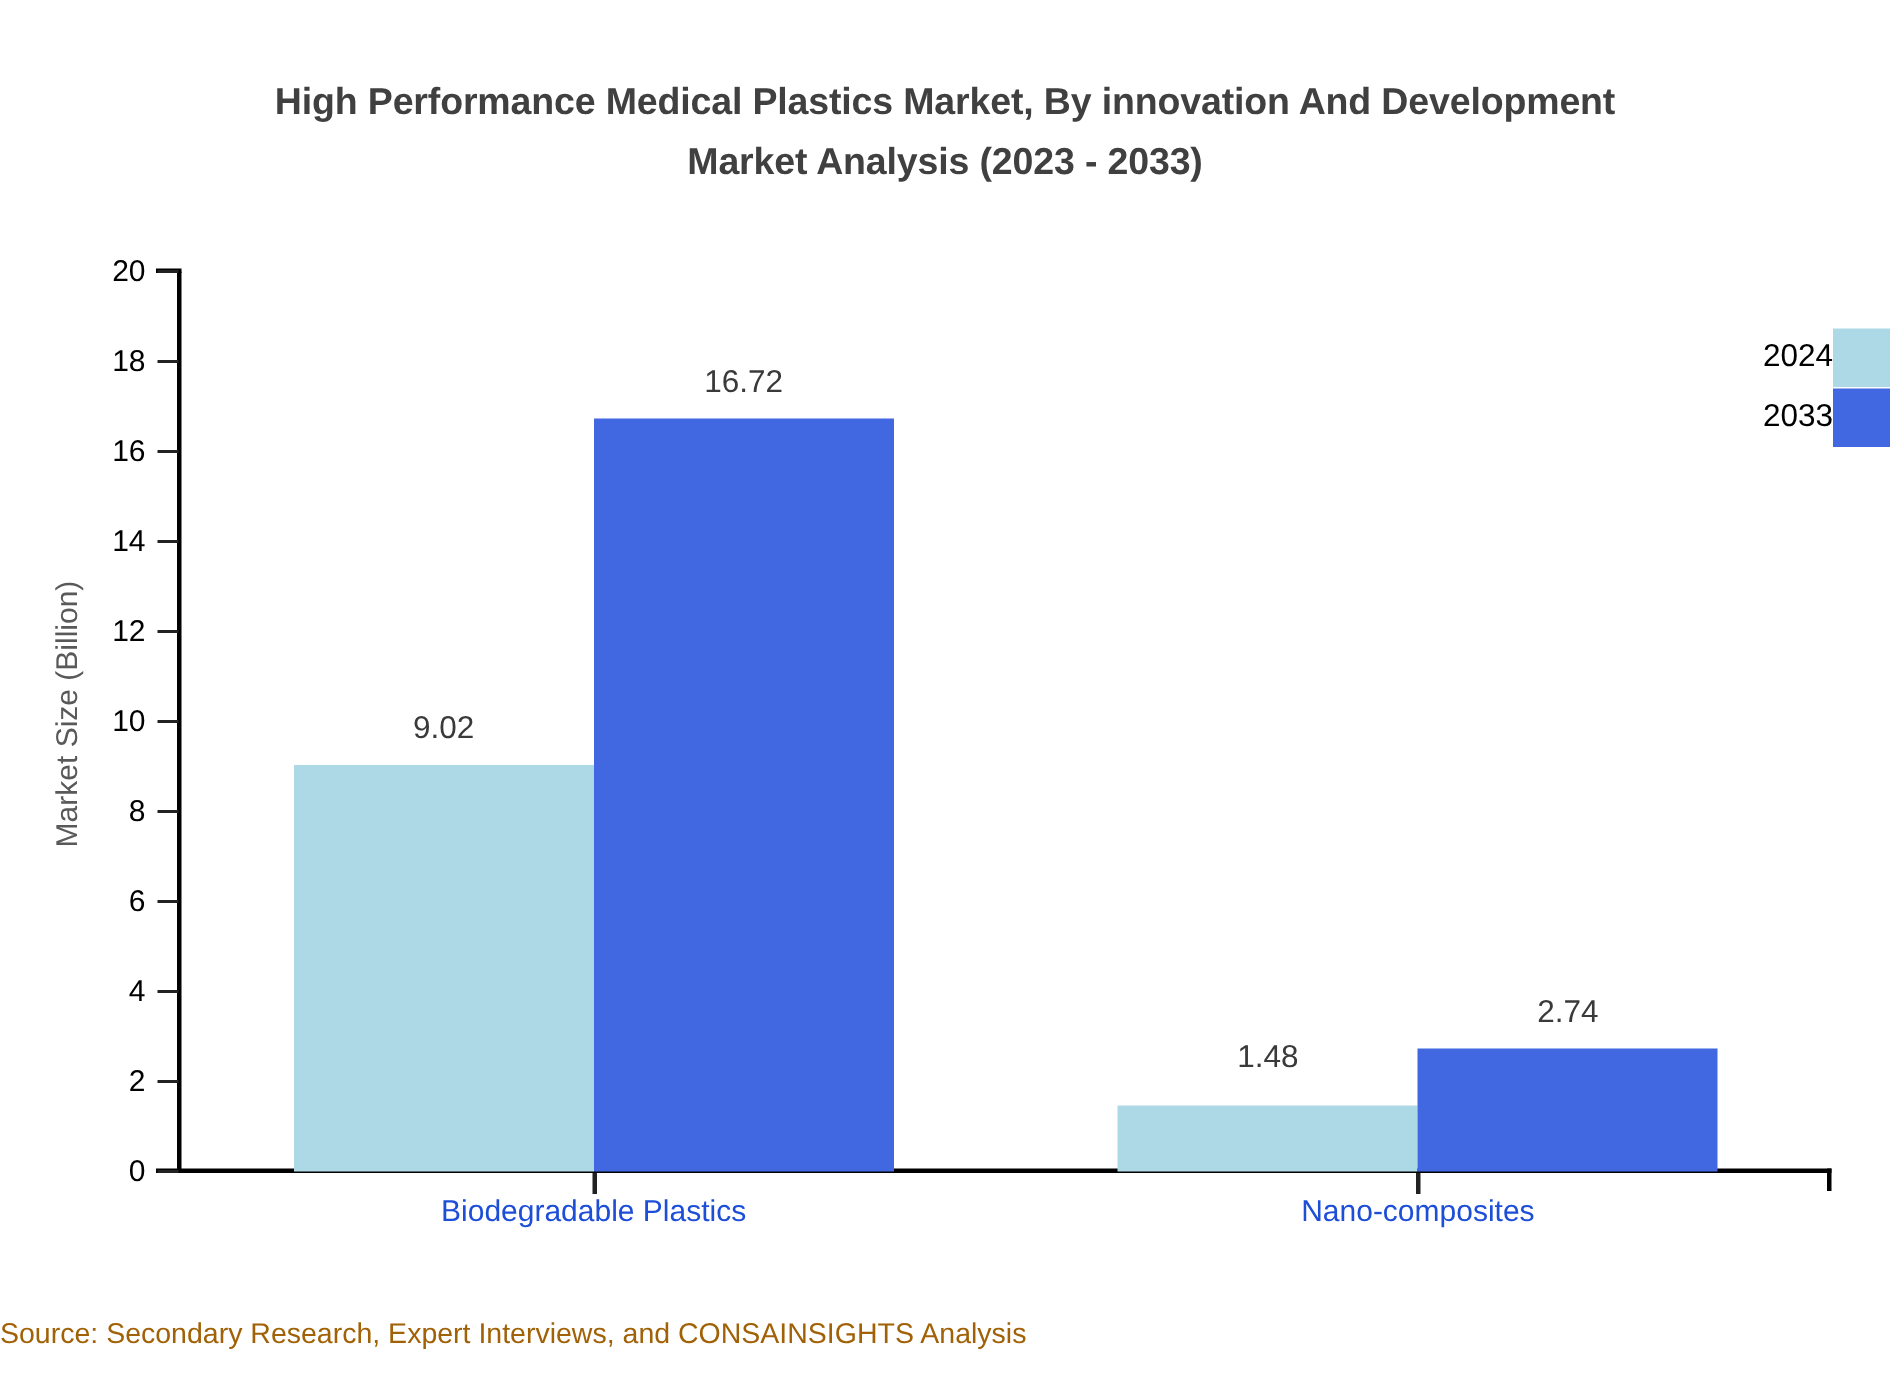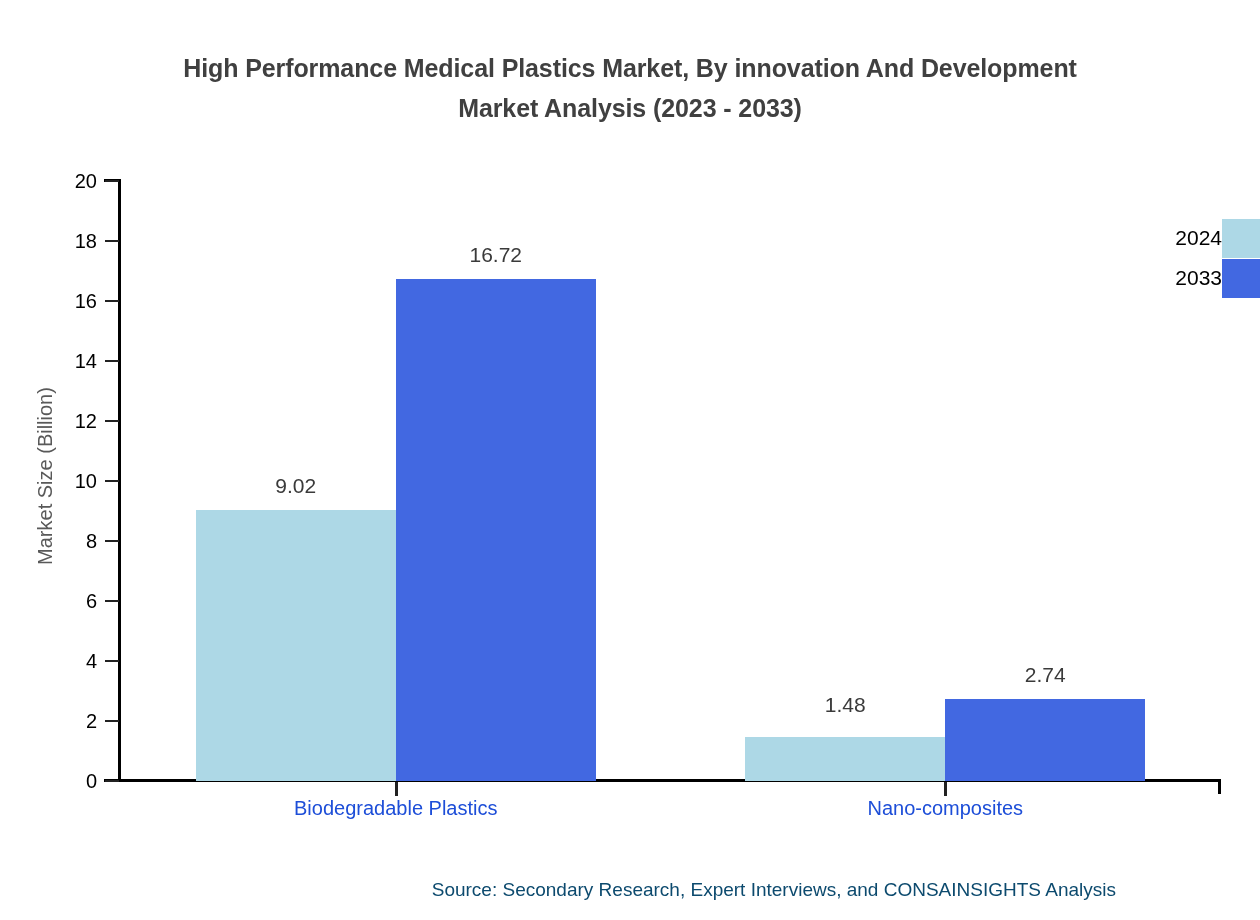--- a/index.html
+++ b/index.html
@@ -182,23 +182,23 @@
   }
   .legend-swatch-2023 { background: #add8e6; }
   .legend-swatch-2033 { background: #4268e1; }
 
   
   .source-note {
     position: absolute;
     left: 0;
     top: 878px;
     width: 1116px;
-    text-align: right;
+    text-align: left;
     font-size: 19px;
-    color: #0c4a6e;
+    color: #a16207;
     line-height: 24px;
   }
 </style>
 </head>
 <body>
 
 <div id="chart-root">
 
   <div class="chart-title">
     <span class="title-line">High Performance Medical Plastics Market, By innovation And Development</span>

